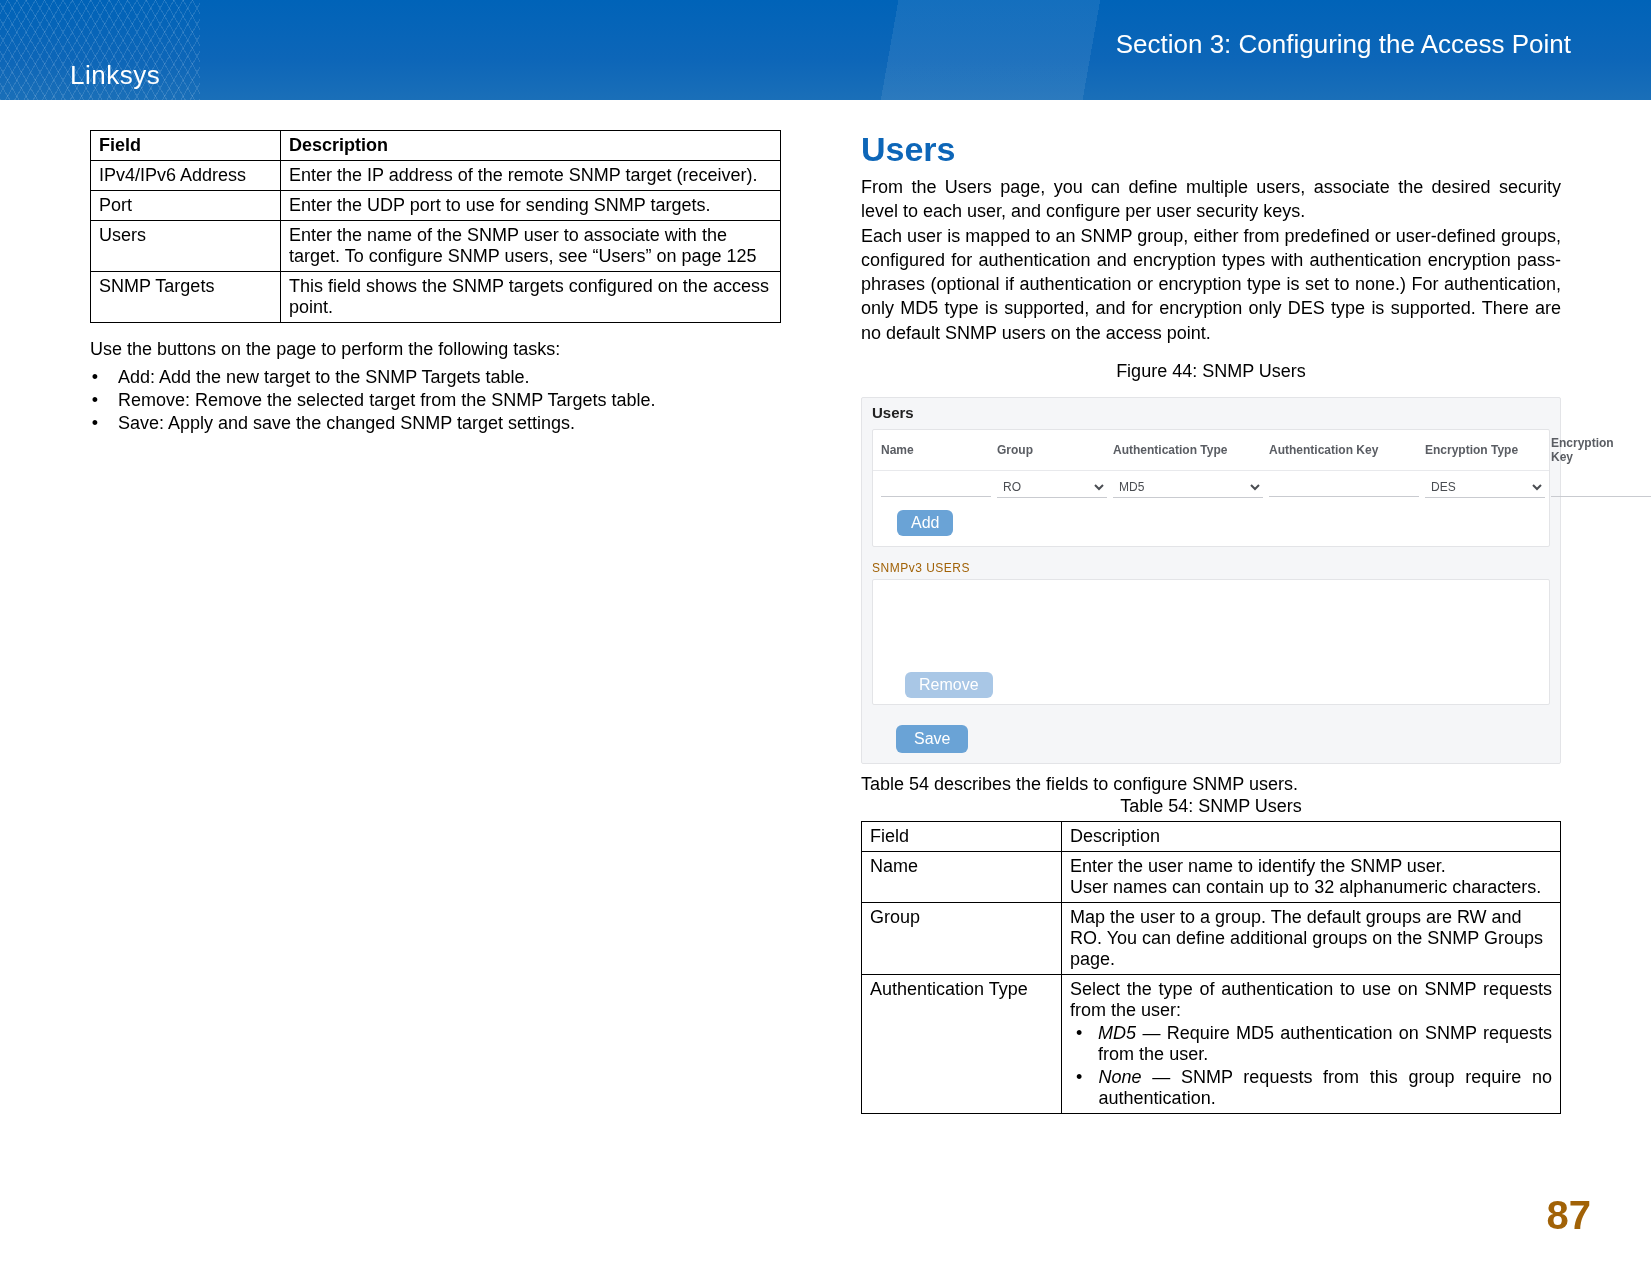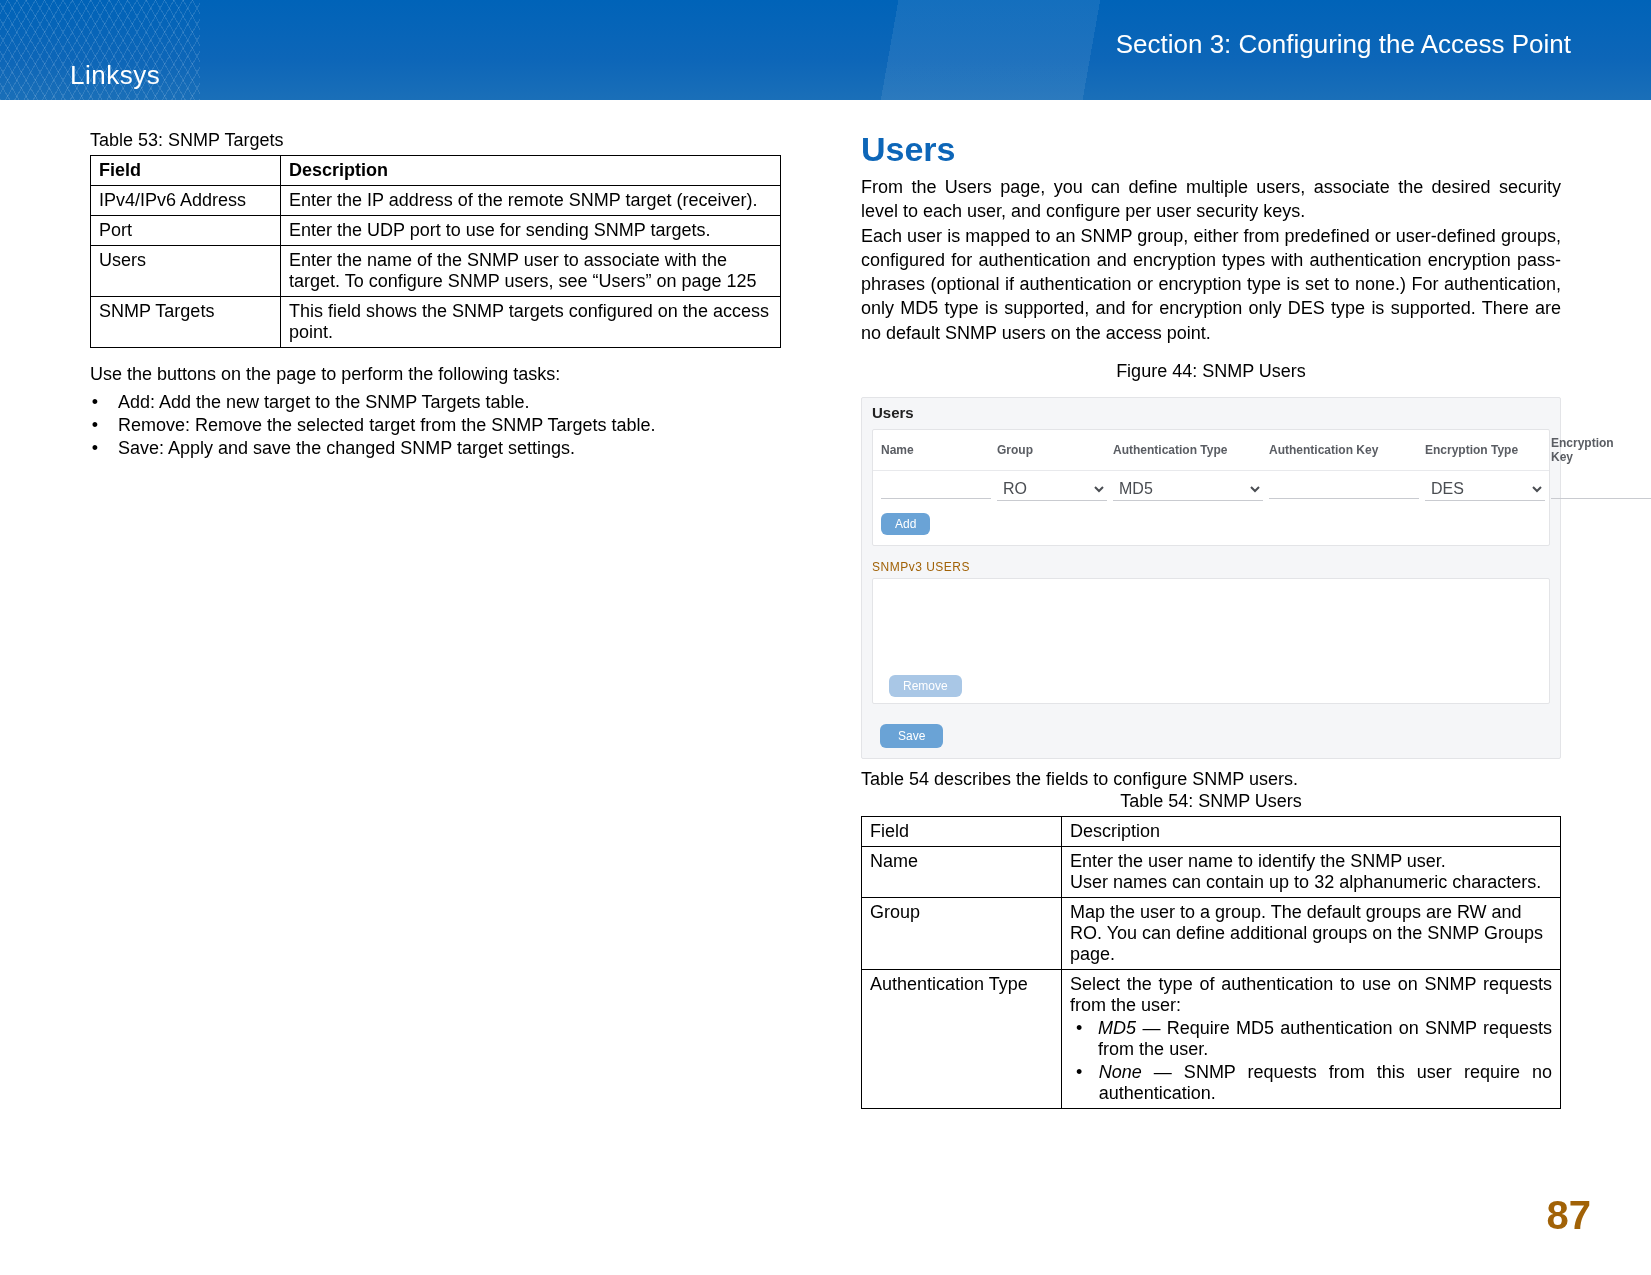--- a/index.html
+++ b/index.html
@@ -150,33 +150,33 @@
     border: none;
     border-bottom: 1px solid #c9cbd0;
     font-size: 12px;
     padding: 2px 2px;
     background: transparent;
     color: #4a4d52;
   }
   .ui-select {
     border: none;
     border-bottom: 1px solid #c9cbd0;
-    font-size: 16px;
+    font-size: 12px;
     padding: 2px 2px;
     background: transparent;
     color: #4a4d52;
   }
   .ui-btn {
     background: #6aa3d6;
     color: #fff;
     border: none;
     padding: 5px 18px;
-    font-size: 12px;
+    font-size: 16px;
     border-radius: 6px;
-    margin: 6px 0 0 8px;
+    margin: 6px 0 0 24px;
     cursor: pointer;
   }
   .ui-btn.small { padding: 4px 14px; }
   .ui-subhead {
     font-size: 12px;
     font-weight: 400;
     color: #a16207;
     padding: 8px 10px 2px 10px;
     letter-spacing: 0.5px;
   }
@@ -217,21 +217,20 @@
 <div class="header-banner">
   <div class="header-pattern"></div>
   <div class="header-diag"></div>
   <div class="brand">Linksys</div>
   <div class="section-title">Section 3:  Configuring the Access Point</div>
 </div>
 
 <div class="page-body">
 
   <div class="col">
-    <div class="table-caption">Table 53: SNMP Targets</div>
     <table class="tbl">
       <tbody>
           <tr>
         <th style="width:190px">Field</th>
         <th>Description</th>
       </tr>
       <tr>
         <td class="bold">IPv4/IPv6 Address</td>
         <td class="justify">Enter the IP address of the remote SNMP target (receiver).</td>
       </tr>
@@ -338,21 +337,21 @@
         <td>Authentication Type</td>
         <td>
           <div class="justify">Select the type of authentication to use on SNMP requests from the user:</div>
           <div class="inner-bullets">
             <div class="row">
               <div class="dot">•</div>
               <div class="justify"><span class="italic">MD5</span><span> — Require MD5 authentication on SNMP requests from the user.</span></div>
             </div>
             <div class="row">
               <div class="dot">•</div>
-              <div class="justify"><span class="italic">None</span><span> — SNMP requests from this user require no authentication.</span></div>
+              <div class="justify"><span class="italic">None</span><span> — SNMP requests from this group require no authentication.</span></div>
             </div>
           </div>
         </td>
       </tr>
     </tbody>
         </table>
     </div>
   </div>
 </div>
 

